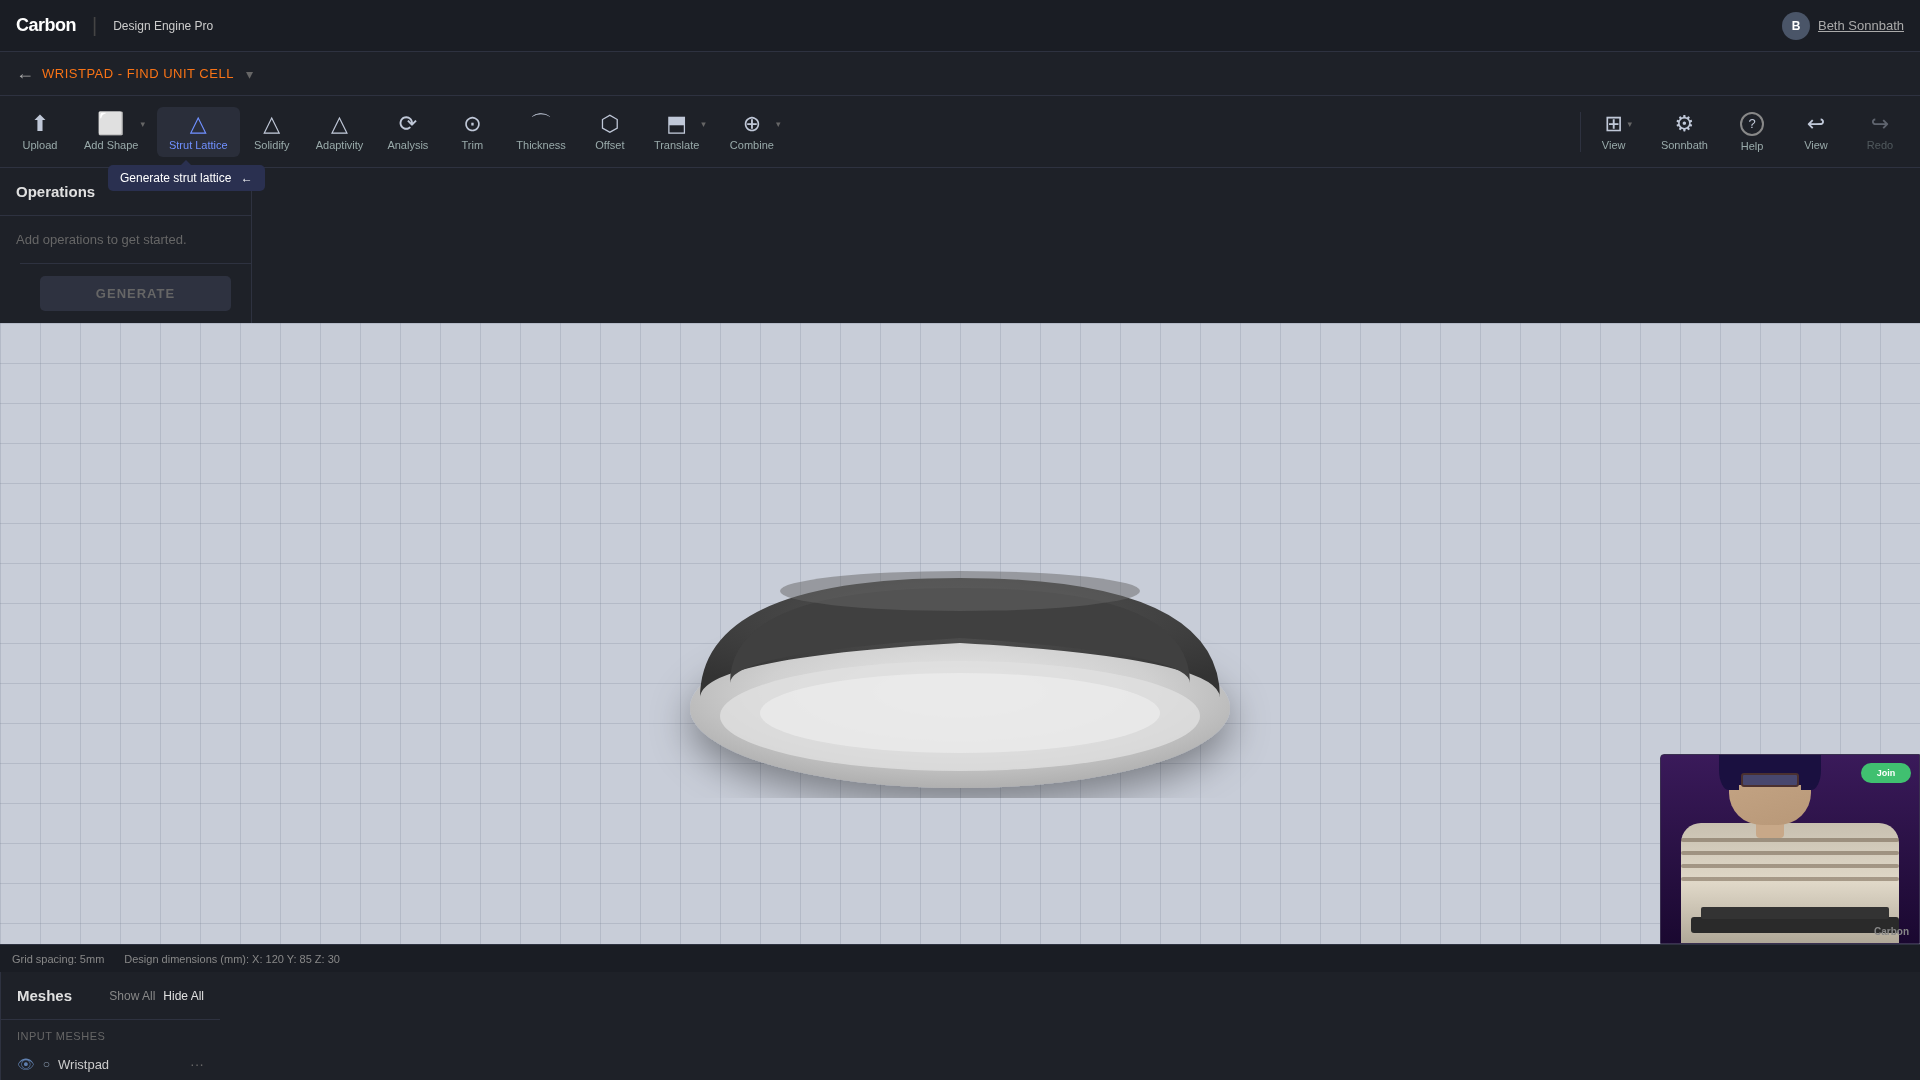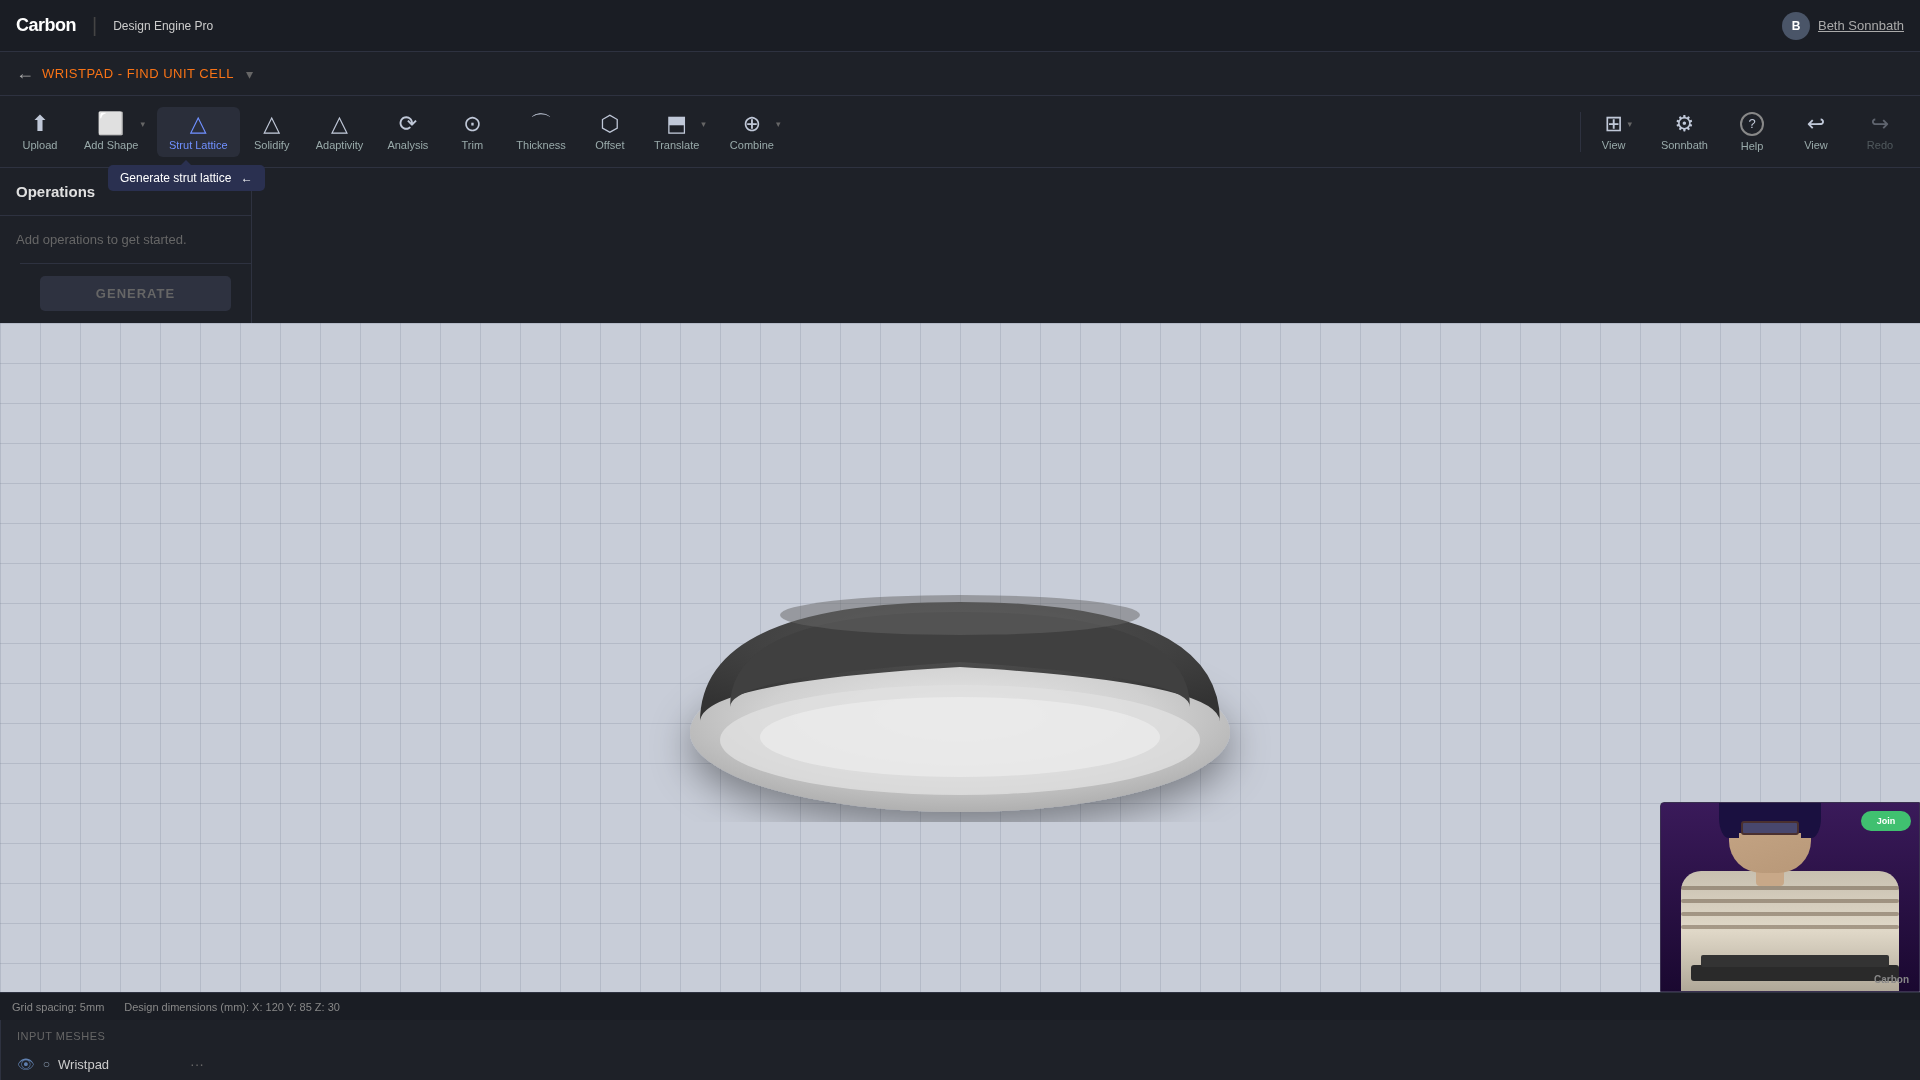--- a/index.html
+++ b/index.html
@@ -407,20 +407,27 @@
 
         <div style="position:absolute;bottom:10px;left:30px;right:20px;height:16px;background:#2a2a2a;border-radius:3px;"></div>
         <div style="position:absolute;bottom:24px;left:40px;right:30px;height:12px;background:#333;border-radius:2px;"></div>
       </div>
       <div class="video-carbon-label">Carbon</div>
       <div class="video-green-btn">Join</div>
     </div>
   </div>
 
   <div id="right-panel">
+    <div id="meshes-header">
+      <span class="meshes-title">Meshes</span>
+      <div class="meshes-actions">
+        <button class="mesh-action-btn">Show All</button>
+        <button class="mesh-action-btn active">Hide All</button>
+      </div>
+    </div>
     <div class="meshes-section-label">INPUT MESHES</div>
     <div class="mesh-item">
       <span class="mesh-visibility">👁</span>
       <span class="mesh-type-icon">○</span>
       <span class="mesh-name">Wristpad</span>
       <span class="mesh-menu">···</span>
     </div>
   </div>
 
 </div>

